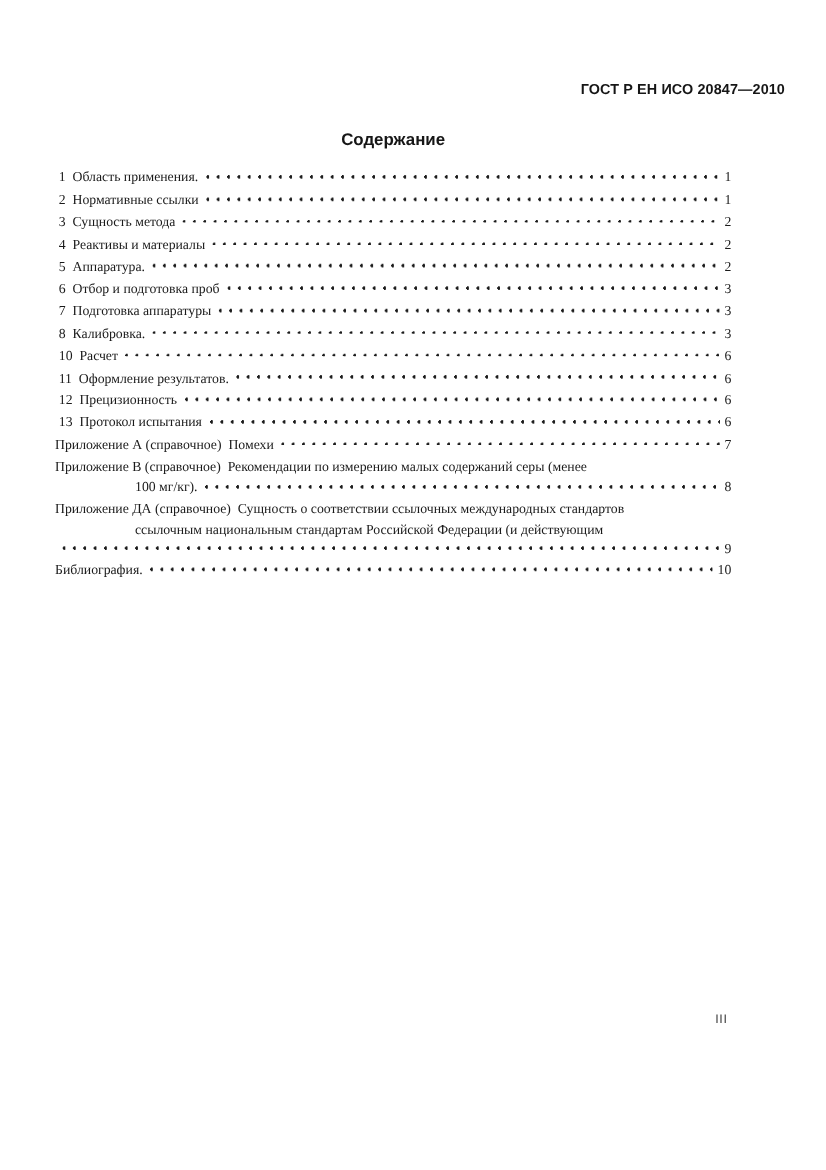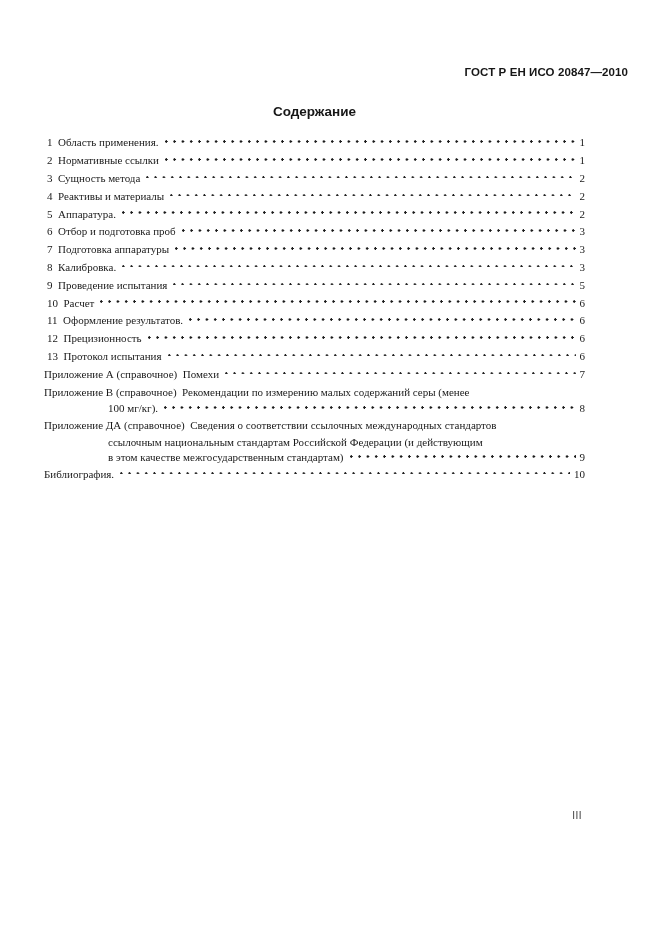--- a/index.html
+++ b/index.html
@@ -126,25 +126,20 @@
     <span class="toc-label">7  Подготовка аппаратуры</span>
     <span class="toc-leader"></span>
     <span class="toc-page">3</span>
   </div>
       <div class="toc-line numbered">
     <span class="toc-label">8  Калибровка.</span>
     <span class="toc-leader"></span>
     <span class="toc-page">3</span>
   </div>
       <div class="toc-line numbered">
-    <span class="toc-label">9  Проведение испытания</span>
-    <span class="toc-leader"></span>
-    <span class="toc-page">5</span>
-  </div>
-      <div class="toc-line numbered">
     <span class="toc-label">10  Расчет</span>
     <span class="toc-leader"></span>
     <span class="toc-page">6</span>
   </div>
       <div class="toc-line numbered">
     <span class="toc-label">11  Оформление результатов.</span>
     <span class="toc-leader"></span>
     <span class="toc-page">6</span>
   </div>
       <div class="toc-line numbered">
@@ -165,29 +160,28 @@
       <div class="toc-line">
     <span class="toc-label">Приложение В (справочное)  Рекомендации по измерению малых содержаний серы (менее</span>
 
   </div>
       <div class="toc-line continuation">
     <span class="toc-label">100 мг/кг).</span>
     <span class="toc-leader"></span>
     <span class="toc-page">8</span>
   </div>
       <div class="toc-line">
-    <span class="toc-label">Приложение ДА (справочное)  Сведения о соответствии ссылочных международных стандартов</span>
+    <span class="toc-label">Приложение ДА (справочное)  Сущность о соответствии ссылочных международных стандартов</span>
 
   </div>
       <div class="toc-line continuation">
     <span class="toc-label">ссылочным национальным стандартам Российской Федерации (и действующим</span>
 
   </div>
       <div class="toc-line continuation">
-    <span class="toc-label">в этом качестве межгосударственным стандартам)</span>
     <span class="toc-leader"></span>
     <span class="toc-page">9</span>
   </div>
       <div class="toc-line">
     <span class="toc-label">Библиография.</span>
     <span class="toc-leader"></span>
     <span class="toc-page">10</span>
   </div>
     </div>
 

